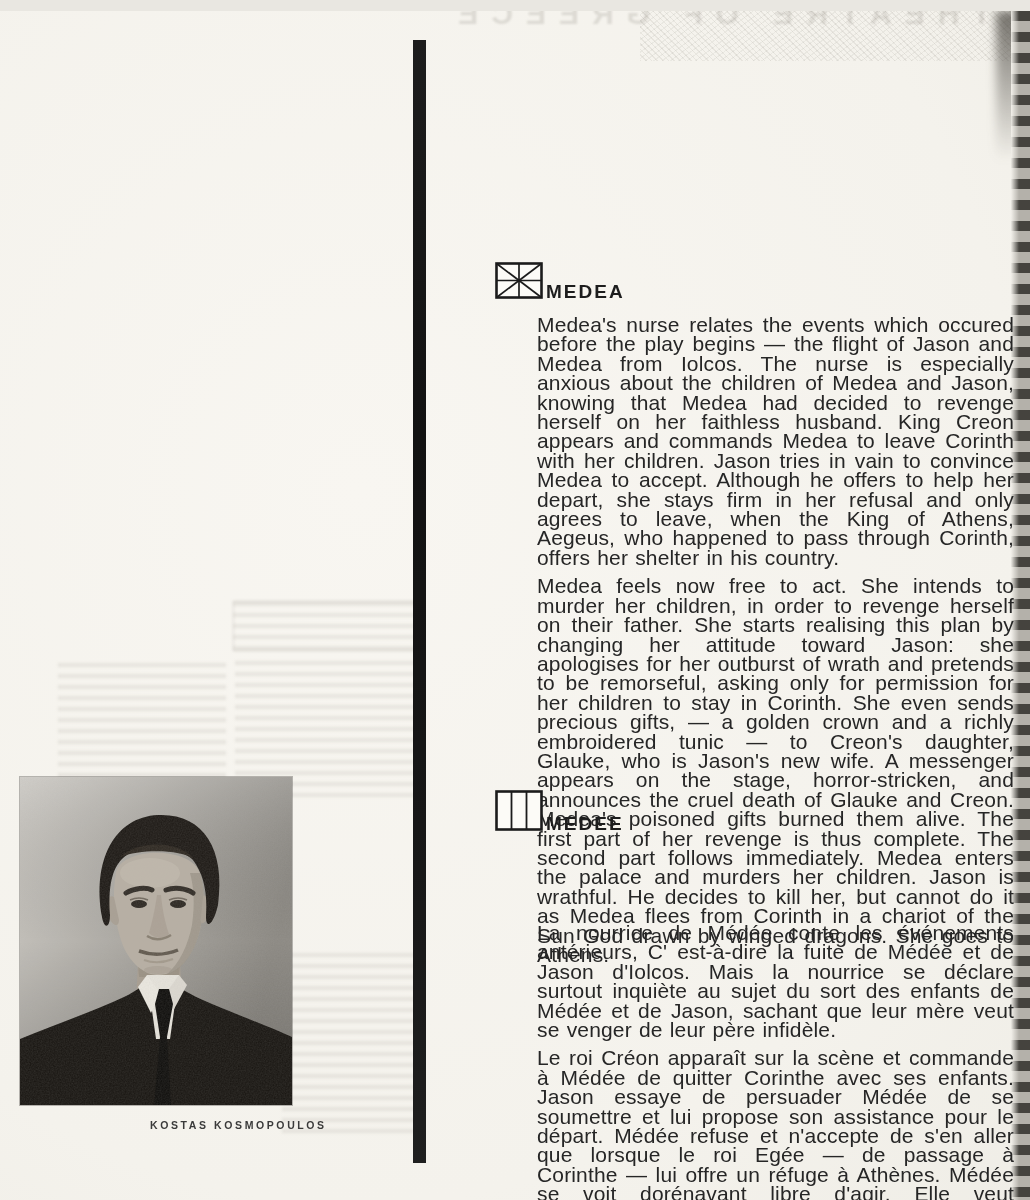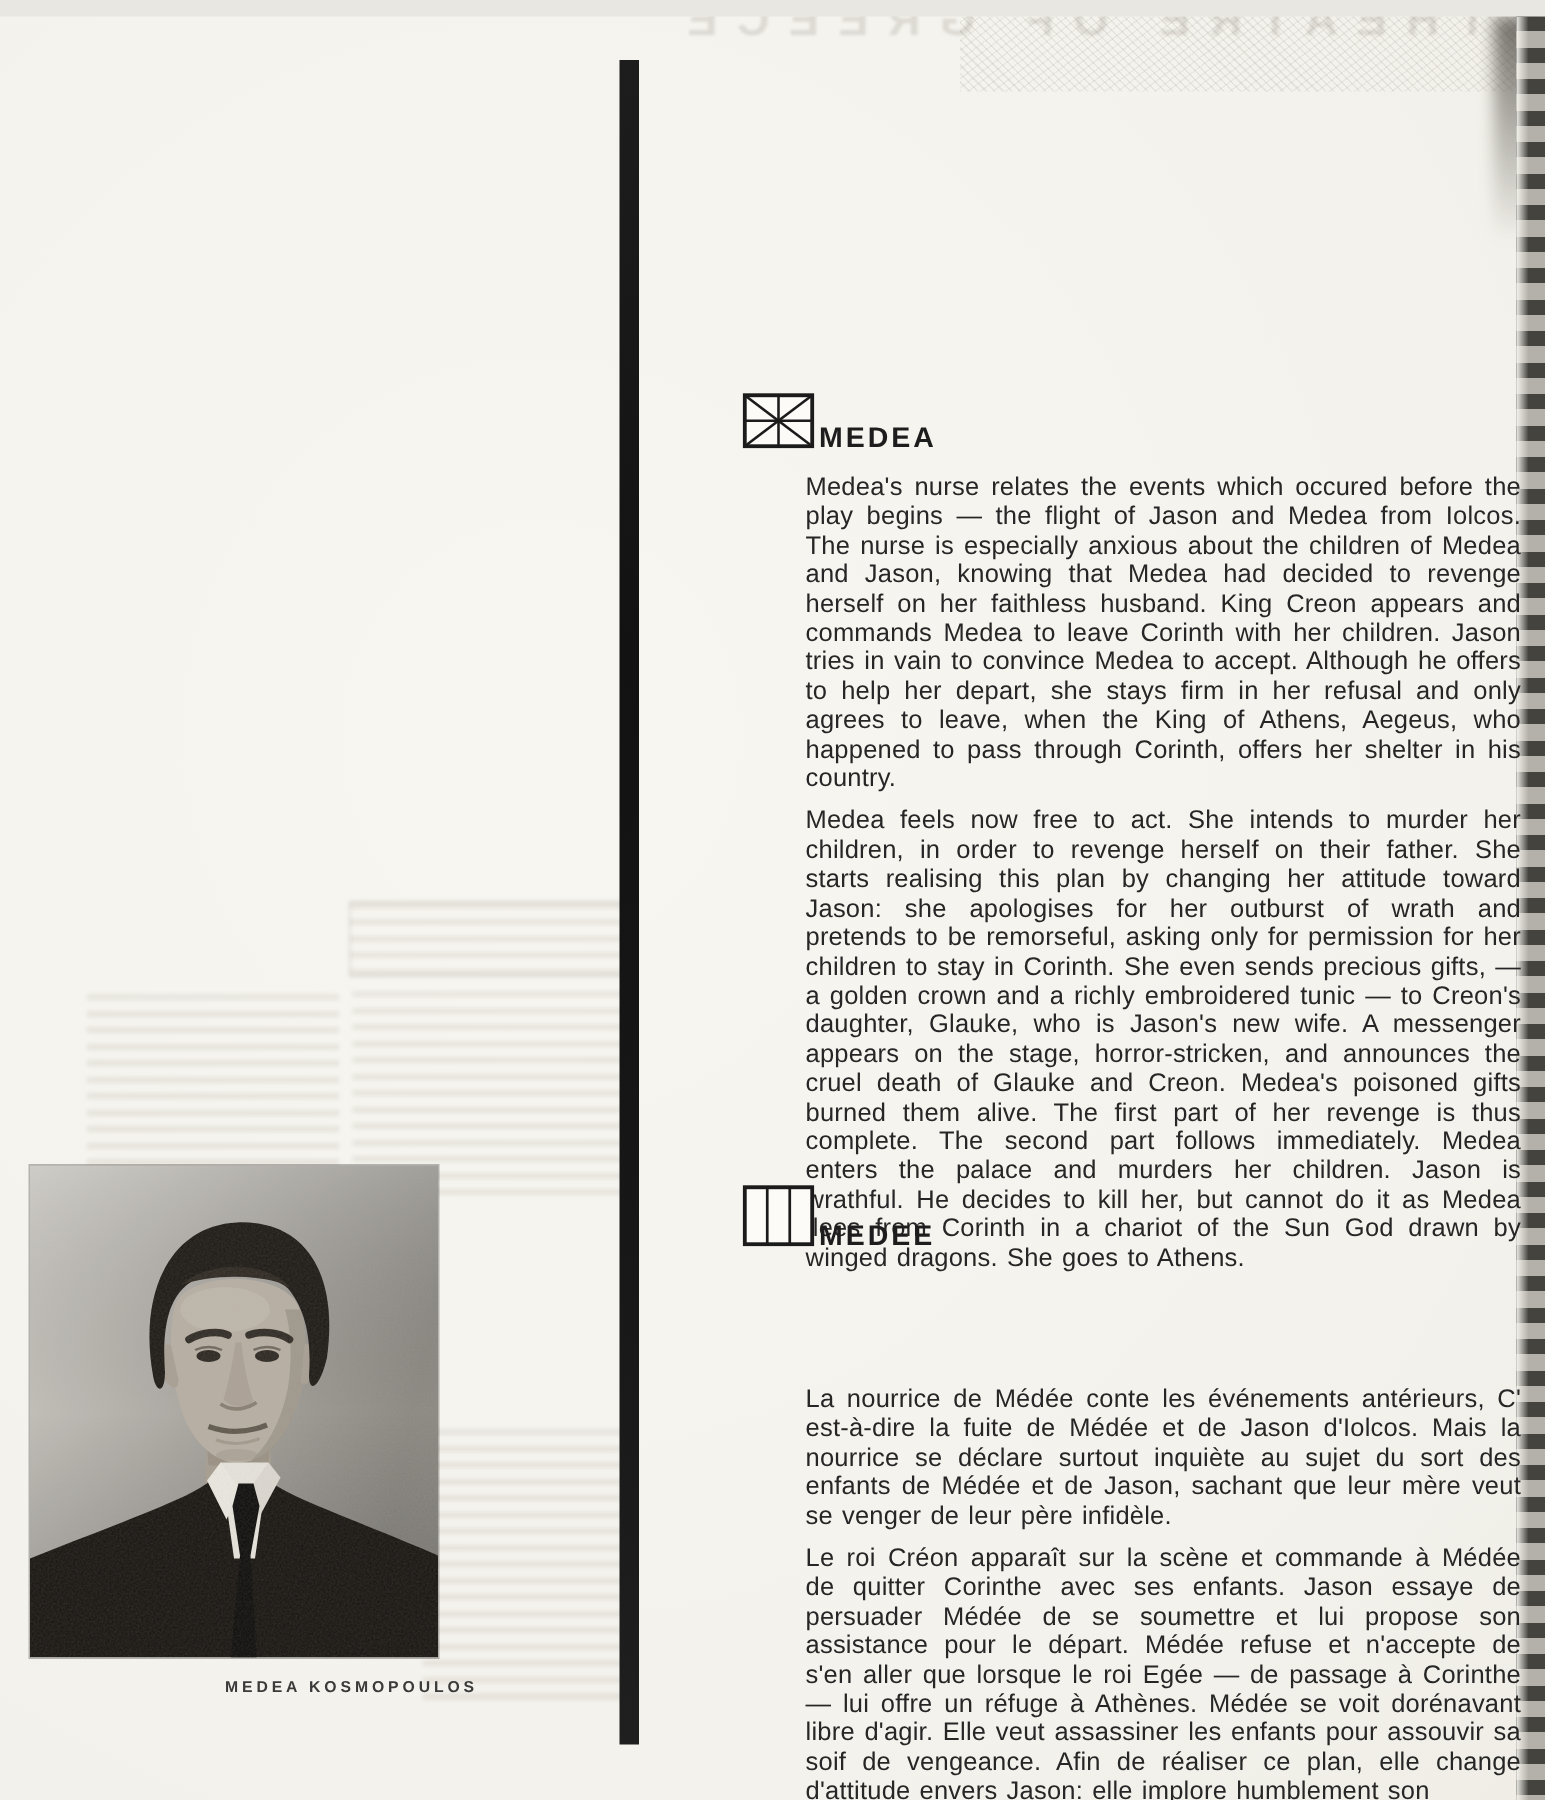--- a/index.html
+++ b/index.html
@@ -104,21 +104,21 @@
   }
 
   
   .text-col {
     position: absolute;
     left: 537px;
     width: 477px;
   }
   .body-text {
     margin: 0 0 9px 0;
-    font-size: 17px;
+    font-size: 21px;
     line-height: 19.4px;
     text-align: justify;
     letter-spacing: 0.15px;
     word-spacing: 1.2px;
     color: #262626;
   }
 
   
   .photo {
     position: absolute;
@@ -248,15 +248,15 @@
       <path d="M127,198 L159,198 L150,262 L136,262 Z" fill="#e7e4dc"></path>
       <path d="M127,198 L140,216 L131,236 L118,210 Z" fill="#ece9e1"></path>
       <path d="M159,198 L146,216 L153,234 L167,208 Z" fill="#ddd9d1"></path>
 
       <path d="M139,212 L149,212 L153,227 L147,260 L151,328 L134,328 L140,260 L135,227 Z" fill="#0c0b09"></path>
 
       <rect width="272" height="328" filter="url(#pgrain)"></rect>
     </svg>
   </div>
 
-  <div class="photo-caption">MEDEA KOSMOPOULOS</div>
+  <div class="photo-caption">KOSTAS KOSMOPOULOS</div>
 
 </div>
 
 </body></html>

